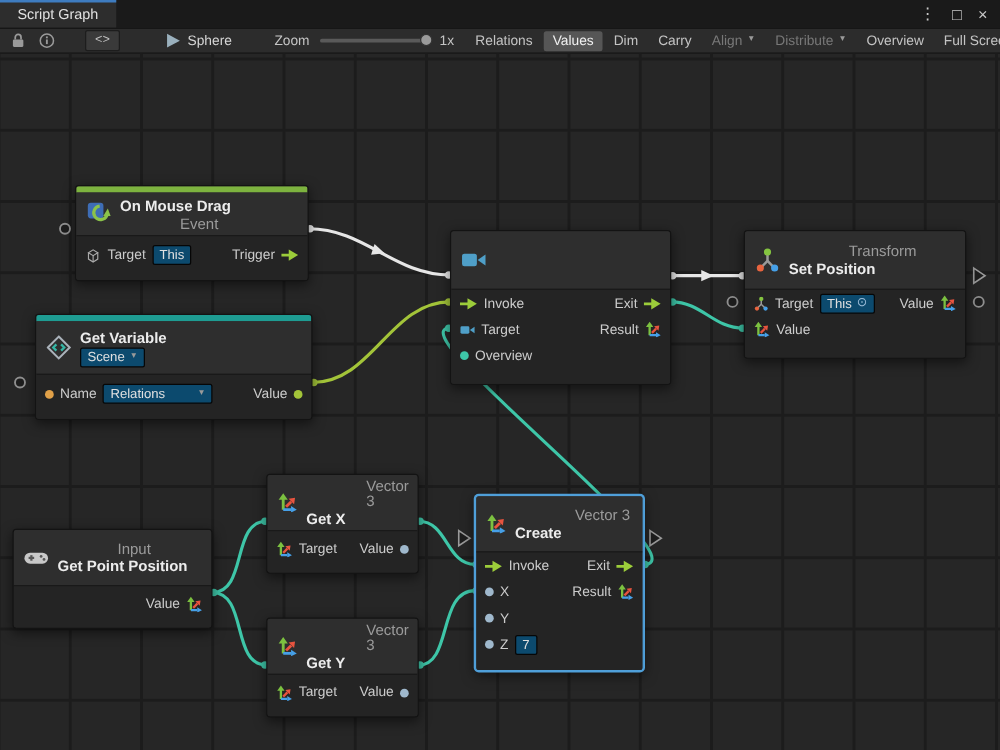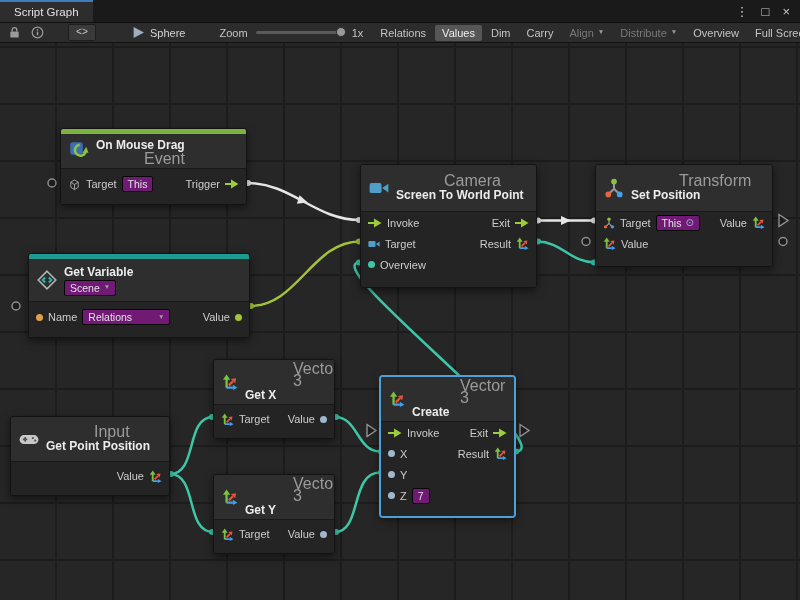--- a/index.html
+++ b/index.html
@@ -42,46 +42,46 @@
     background-color:#262626;
     background-image:
       linear-gradient(to right,#1c1c1c 2px,transparent 2px),
       linear-gradient(to bottom,#1c1c1c 2px,transparent 2px);
     background-size:57px 57px; background-position:-2px 3px; }
   .wires { position:absolute; top:0; left:0; width:800px; height:557px; z-index:1;
            pointer-events:none; }
 
   
   .node { position:absolute; z-index:2; background:#2b2b2b; border:1px solid #131313;
-          border-radius:3px; box-shadow:0 3px 9px rgba(0,0,0,.5); overflow:hidden; }
+          border-radius:3px; box-shadow:0 3px 9px rgba(0,0,0,.5); overflow:hidden;margin-top:20px; }
   .node.selected { border-color:#4f9fd9; box-shadow:0 0 0 1px #4f9fd9, 0 3px 10px rgba(0,0,0,.55); }
   .cbar { height:5px; }
   .bar-event { background:#7db33f; }
   .bar-variable { background:#1e9c92; }
   .nhead { display:flex; align-items:center; gap:7px; padding:0 8px; background:#2e2e2e; }
   .h34{height:34px} .h42{height:42px} .h44{height:44px} .h46{height:46px}
   .tcol { display:flex; flex-direction:column; justify-content:center; gap:1px; min-width:0; }
-  .ncat { font-size:16px; color:#9b9b9b; line-height:12px;padding-left:48px; }
+  .ncat { font-size:12px; color:#9b9b9b; line-height:12px;padding-left:48px; }
   .ntitle { font-size:12px; font-weight:bold; color:#ececec; line-height:14px; white-space:nowrap; }
   .nicon { width:20px; height:20px; flex:none; }
   .nicon16 { width:16px; height:16px; flex:none; }
   .nbody { border-top:1px solid #191919; background:#242424; }
   .padb12{padding-bottom:12px} .padb10{padding-bottom:10px} .padb5{padding-bottom:5px}
   .prow { height:21px; display:flex; align-items:center; justify-content:space-between;
           padding:0 7px; }
   .prow30{height:30px} .prow28{height:28px}
   .pg { display:flex; align-items:center; gap:5px; min-width:0; }
   .plabel { font-size:11px; color:#cccccc; white-space:nowrap; }
   .picon { width:13px; height:13px; flex:none; }
   .picon-flow { width:14px; height:10px; flex:none; }
   .picon-sm { width:12px; height:12px; flex:none; }
   .pdot { width:7px; height:7px; border-radius:50%; flex:none; }
   .dot-float{background:#9fb8cc} .dot-orange{background:#e0a048}
   .dot-teal{background:#3ec6a8} .dot-lime{background:#a3c439}
-  .chip { background:#701a75; border:1px solid #060606; border-radius:2px; height:16px;
+  .chip { background:#0c4a6e; border:1px solid #060606; border-radius:2px; height:16px;
           display:inline-flex; align-items:center; padding:0 5px; font-size:10.5px;
           color:#e0e0e0; gap:4px; white-space:nowrap; }
   .chip .scope { font-size:10px; color:#9bbcd8; line-height:1; }
   .field { min-width:88px; justify-content:space-between; }
   .chip-z { min-width:16px; justify-content:center; }
 </style>
 </head>
 <body>
 
 <svg width="0" height="0" style="position:absolute" aria-hidden="true">
@@ -267,21 +267,21 @@
         <div class="pg">
           <span class="plabel">Trigger</span>
           <svg class="picon-flow">
               <use href="#ic-flow"></use>
             </svg>
         </div>
       </div>
     </div>
   </div>
 
-  <div class="node" style="left:28px;top:210px;width:222px">
+  <div class="node" style="left:28px;top:188px;width:222px">
     <div class="cbar bar-variable"></div>
     <div class="nhead h42">
       <svg class="nicon">
           <use href="#ic-variable"></use>
         </svg>
       <div class="tcol">
         <div class="ntitle">Get Variable</div>
         <span class="chip" style="align-self:flex-start">
           <span>Scene</span>
           <span class="dd">▼</span>
@@ -304,24 +304,20 @@
         </div>
       </div>
     </div>
   </div>
 
   <div class="node" style="left:360px;top:121px;width:177px">
     <div class="nhead h46">
       <svg class="nicon">
           <use href="#ic-camera"></use>
         </svg>
-      <div class="tcol">
-        <div class="ncat">Camera</div>
-        <div class="ntitle">Screen To World Point</div>
-      </div>
     </div>
     <div class="nbody padb12">
       <div class="prow">
         <div class="pg">
           <svg class="picon-flow">
               <use href="#ic-flow"></use>
             </svg>
           <span class="plabel">Invoke</span>
         </div>
         <div class="pg">
@@ -387,21 +383,21 @@
         <div class="pg">
           <svg class="picon">
               <use href="#ic-vec3"></use>
             </svg>
           <span class="plabel">Value</span>
         </div>
       </div>
     </div>
   </div>
 
-  <div class="node" style="left:10px;top:373px;width:160px">
+  <div class="node" style="left:10px;top:360px;width:160px">
     <div class="nhead h44">
       <svg class="nicon" style="height:14px">
           <use href="#ic-gamepad"></use>
         </svg>
       <div class="tcol">
         <div class="ncat">Input</div>
         <div class="ntitle">Get Point Position</div>
       </div>
     </div>
     <div class="nbody padb5">

